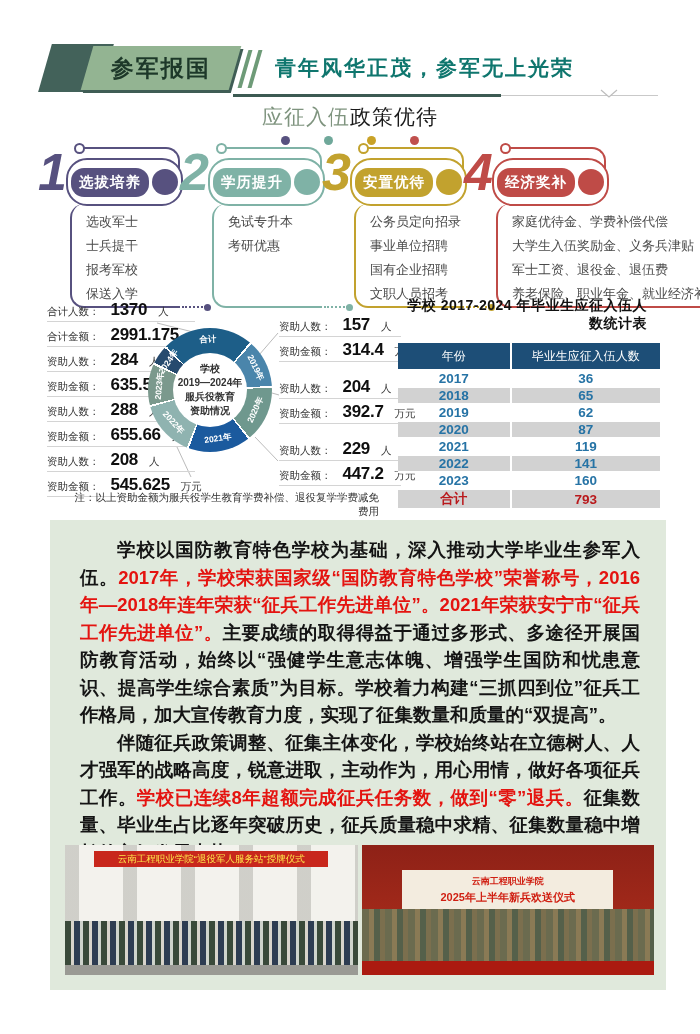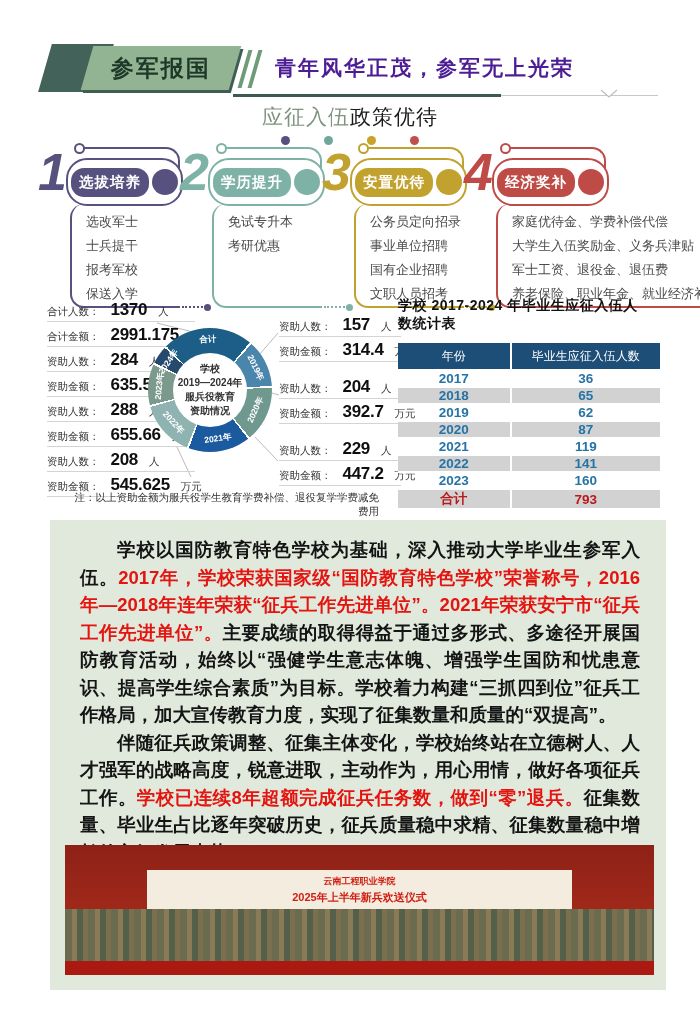--- a/index.html
+++ b/index.html
@@ -6,21 +6,21 @@
   body{font-family:"Liberation Sans","DejaVu Sans",sans-serif;}
   .page{position:relative;width:700px;height:1034px;background:#fff;overflow:hidden;}
 
   
   .header{position:absolute;top:42px;left:45px;right:42px;height:60px;}
   .hdr-dark{position:absolute;left:0;top:2px;width:62px;height:48px;background:#43625a;transform:skewX(-16deg);}
   .hdr-badge{position:absolute;left:42px;top:4px;width:148px;height:44px;background:#93b492;transform:skewX(-16deg);
              display:flex;align-items:center;justify-content:center;box-shadow:3px 3px 0 #3f5d55;}
   .hdr-badge-inner{transform:skewX(16deg);font-size:23px;font-weight:800;color:#1d3829;letter-spacing:2px;}
   .hdr-slash{position:absolute;top:8px;width:4px;height:38px;background:#6e9b78;transform:skewX(-16deg);}
-  .hdr-slogan{position:absolute;left:230px;top:12px;font-size:21px;font-weight:700;color:#4c1d95;letter-spacing:2px;white-space:nowrap;}
+  .hdr-slogan{position:absolute;left:230px;top:12px;font-size:21px;font-weight:700;color:#0f766e;letter-spacing:2px;white-space:nowrap;}
   .hdr-line-dark{position:absolute;left:188px;top:52px;width:268px;height:3px;background:#3c5a52;}
   .hdr-line-gray{position:absolute;left:456px;right:0;top:53px;height:1px;background:#c9c9c9;}
   .hdr-chevron{position:absolute;right:40px;top:47px;}
 
   
   .sec-title{position:absolute;top:103px;left:0;width:100%;text-align:center;font-size:21px;font-weight:400;letter-spacing:1px;}
   .sec-title .green{color:#7f947f;}
   .sec-title .black{color:#1a1a1a;}
   .sec-dots{position:absolute;top:136px;left:0;width:100%;display:flex;justify-content:center;gap:34px;}
   .dot{width:9px;height:9px;border-radius:50%;display:inline-block;}
@@ -52,21 +52,21 @@
   .s-value{font-size:17px;font-weight:800;color:#0f0f0f;letter-spacing:-0.3px;}
   .s-unit{font-size:10.5px;color:#333;}
   .pair-gap{margin-top:15px;}
   .donut{position:absolute;left:103px;top:33px;width:124px;height:124px;border-radius:50%;}
   .donut-center{position:absolute;inset:25px;background:#fff;border-radius:50%;display:flex;flex-direction:column;align-items:center;justify-content:center;
                 font-size:10px;line-height:14px;color:#333;font-weight:600;text-align:center;}
   .seg-label{position:absolute;font-size:8.5px;color:#fff;font-weight:600;white-space:nowrap;}
   .donut-note{position:absolute;left:28px;top:196px;width:306px;text-align:right;font-size:10.5px;color:#333;}
 
   .table-block{position:absolute;left:353px;top:2px;width:262px;}
-  .table-title{font-size:14px;font-weight:800;color:#111;margin:0 13px 10px 0;letter-spacing:0.5px;}
+  .table-title{font-size:14px;font-weight:800;color:#111;margin:0 13px 10px 0;letter-spacing:0.5px;text-align:right;}
   .enlist-table{border-collapse:collapse;width:100%;}
   .enlist-table th{background:#1d4e77;color:#fff;font-size:12px;font-weight:400;height:24px;}
   .enlist-table th:first-child,.enlist-table td:first-child{border-right:2px solid #fff;width:43%;}
   .enlist-table td{text-align:center;font-size:13.5px;color:#2673a5;height:15px;border-top:2px solid #fff;font-weight:700;padding:0;}
   .enlist-table th{text-align:center;}
   .enlist-table tr:nth-child(even) td{background:#d2d2d2;}
   .enlist-table tr.total td{color:#b9191c;font-weight:800;}
 
   
   .article-box{position:absolute;top:520px;left:42px;width:616px;height:470px;background:#e0e9dc;margin-left:8px;}
@@ -340,20 +340,26 @@
     </div>
     <div class="donut-note">注：以上资助金额为服兵役学生教育学费补偿、退役复学学费减免费用</div>
   </div>
 
   <div class="article-box">
     <div class="article-text">
         <p><span>学校以国防教育特色学校为基础，深入推动大学毕业生参军入伍。</span><span class="red">2017年，学校荣获国家级“国防教育特色学校”荣誉称号，2016年—2018年连年荣获“征兵工作先进单位”。2021年荣获安宁市“征兵工作先进单位”。</span><span>主要成绩的取得得益于通过多形式、多途径开展国防教育活动，始终以“强健学生意志体魄、增强学生国防和忧患意识、提高学生综合素质”为目标。学校着力构建“三抓四到位”征兵工作格局，加大宣传教育力度，实现了征集数量和质量的“双提高”。</span></p>
         <p><span>伴随征兵政策调整、征集主体变化，学校始终站在立德树人、人才强军的战略高度，锐意进取，主动作为，用心用情，做好各项征兵工作。</span><span class="red">学校已连续8年超额完成征兵任务数，做到“零”退兵。</span><span>征集数量、毕业生占比逐年突破历史，征兵质量稳中求精、征集数量稳中增长的良好发展态势。</span></p>
       </div>
     <div class="photo-row">
+      <figure class="photo photo-left">
+        <div class="pillars"></div>
+        <div class="ph-crowd"></div>
+        <div class="ph-ground"></div>
+        <div class="ph-banner">云南工程职业学院“退役军人服务站”授牌仪式</div>
+      </figure>
       <figure class="photo photo-right">
         <div class="ph-screen">
           <div class="l1">云南工程职业学院</div>
           <div class="l2">2025年上半年新兵欢送仪式</div>
         </div>
         <div class="ph-crowd2"></div>
         <div class="ph-table"></div>
       </figure>
     </div>
   </div>

